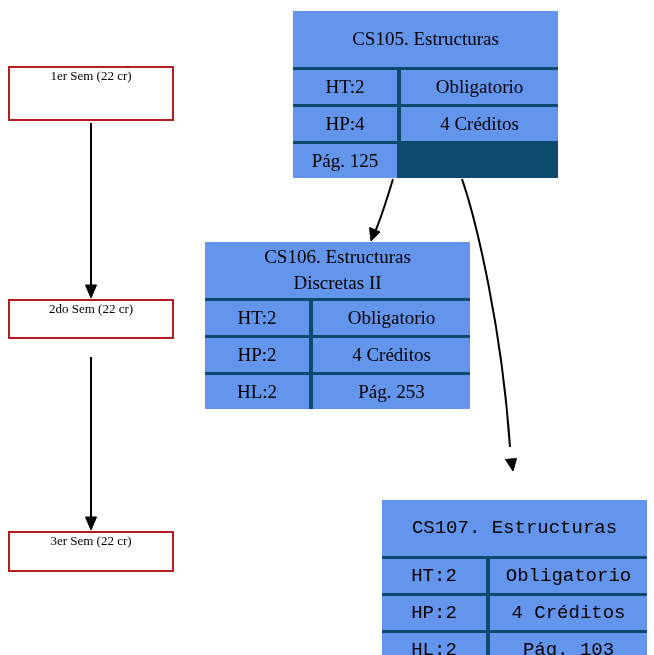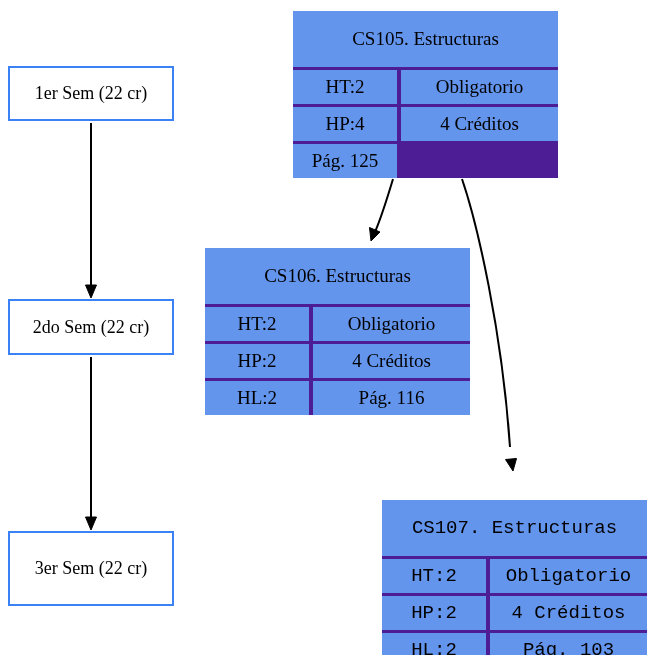--- a/index.html
+++ b/index.html
@@ -14,46 +14,45 @@
     height: 655px;
     background: #ffffff;
     overflow: hidden;
   }
   
   .sem-box {
     position: absolute;
     width: 166px;
     height: 55px;
     background: #ffffff;
-    border: 2px solid #3b82f6;
+    border: 2px solid #b91c1c;
     box-sizing: border-box;
     display: flex;
-    align-items: center;
     justify-content: center;
-    font-size: 18px;
+    font-size: 13px;
     color: #000000;
     white-space: nowrap;
   }
   #sem1 { left: 8px;  top: 66px;  }
-  #sem2 { left: 8px;  top: 299px; height: 56px; }
-  #sem3 { left: 8px;  top: 531px; height: 75px; }
+  #sem2 { left: 8px;  top: 299px; height: 40px; }
+  #sem3 { left: 8px;  top: 531px; height: 41px; }
 
   
   .course {
     position: absolute;
     width: 265px;
     display: grid;
     grid-template-columns: 104px 157px;
     grid-template-rows: 56px 34px 34px 34px;
     row-gap: 3px;
     column-gap: 4px;
-    background: #4c1d95;
+    background: #0c4a6e;
   }
   #course105 { left: 293px; top: 11px;  }
-  #course106 { left: 205px; top: 248px; }
+  #course106 { left: 205px; top: 242px; }
   #course107 { left: 382px; top: 500px; font-family: Liberation Mono, monospace; }
 
   .cell {
     background: #6495ED;
     color: #000000;
     font-size: 19px;
     display: flex;
     align-items: center;
     justify-content: center;
     white-space: nowrap;
@@ -105,27 +104,28 @@
     <div class="cell">HT:2</div>
     <div class="cell">Obligatorio</div>
     <div class="cell">HP:4</div>
     <div class="cell">4 Créditos</div>
     <div class="cell">Pág. 125</div>
   </div>
 
   <div class="course" id="course106">
     <div class="cell title-cell">
       <div>CS106. Estructuras</div>
+      <div>Discretas II</div>
     </div>
     <div class="cell">HT:2</div>
     <div class="cell">Obligatorio</div>
     <div class="cell">HP:2</div>
     <div class="cell">4 Créditos</div>
     <div class="cell">HL:2</div>
-    <div class="cell">Pág. 116</div>
+    <div class="cell">Pág. 253</div>
   </div>
 
   <div class="course" id="course107">
     <div class="cell title-cell">
       <div>CS107. Estructuras</div>
     </div>
     <div class="cell">HT:2</div>
     <div class="cell">Obligatorio</div>
     <div class="cell">HP:2</div>
     <div class="cell">4 Créditos</div>

